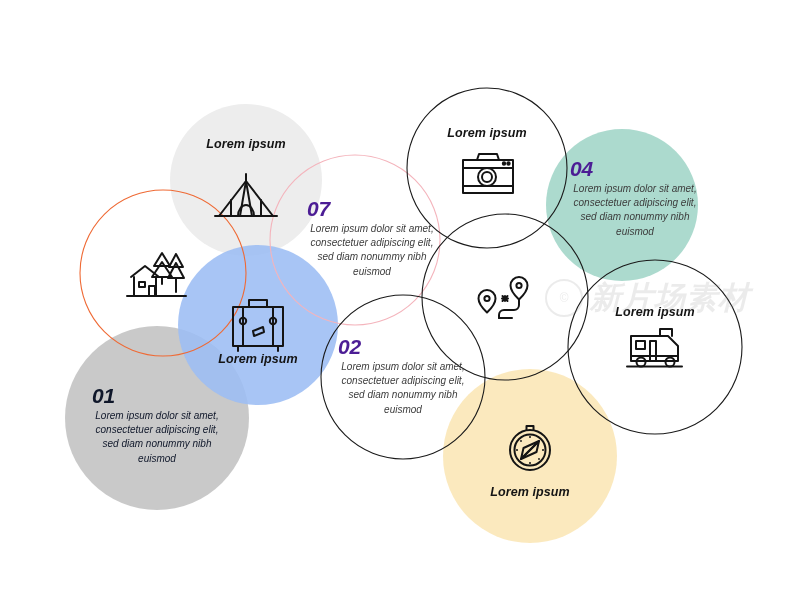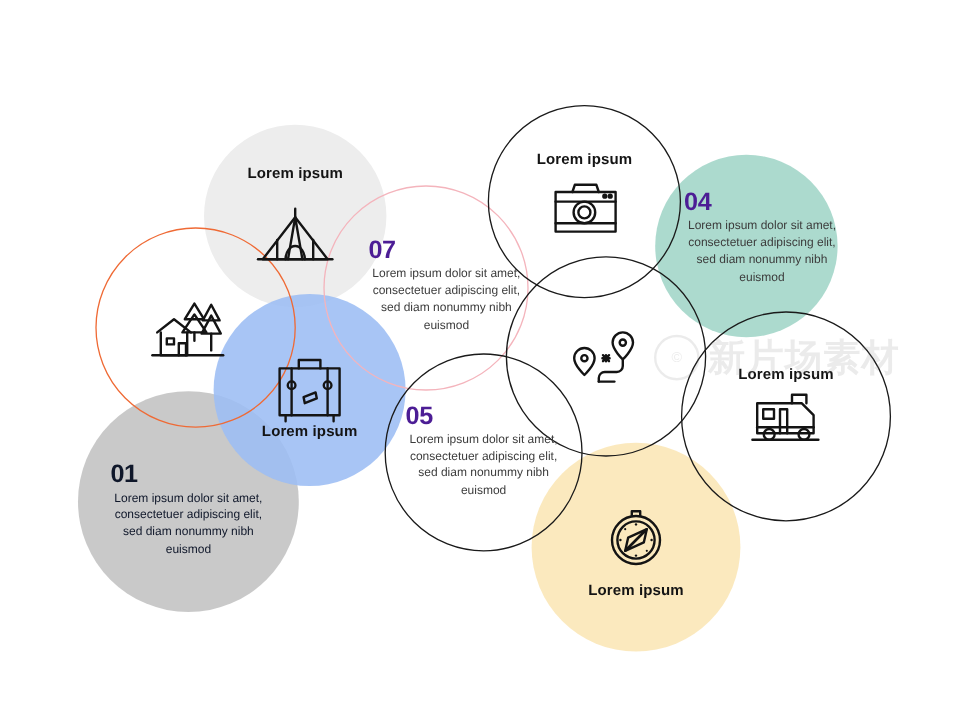--- a/index.html
+++ b/index.html
@@ -12,20 +12,21 @@
     width: 800px;
     height: 604px;
     font-family: "Liberation Sans", sans-serif;
     overflow: hidden;
   }
   #stage {
     position: relative;
     width: 800px;
     height: 604px;
     background: #ffffff;
+    font-style: italic;
   }
   #stage svg.canvas {
     position: absolute;
     left: 0;
     top: 0;
     width: 800px;
     height: 604px;
   }
   .label-layer {
     position: absolute;
@@ -211,21 +212,21 @@
       <div class="step-num" style="text-align:left; padding-left:25px;">01</div>
       <div class="step-body">
         <div>Lorem ipsum dolor sit amet,</div>
         <div>consectetuer adipiscing elit,</div>
         <div>sed diam nonummy nibh</div>
         <div>euismod</div>
       </div>
     </div>
 
     <div class="node" style="left:313px; top:336px; width:180px;">
-      <div class="step-num" style="text-align:left; padding-left:25px;">05</div>
+      <div class="step-num" style="text-align:left; padding-left:25px;">02</div>
       <div class="step-body">
         <div>Lorem ipsum dolor sit amet,</div>
         <div>consectetuer adipiscing elit,</div>
         <div>sed diam nonummy nibh</div>
         <div>euismod</div>
       </div>
     </div>
 
     <div class="node" style="left:282px; top:198px; width:180px;">
       <div class="step-num" style="text-align:left; padding-left:25px;">07</div>

